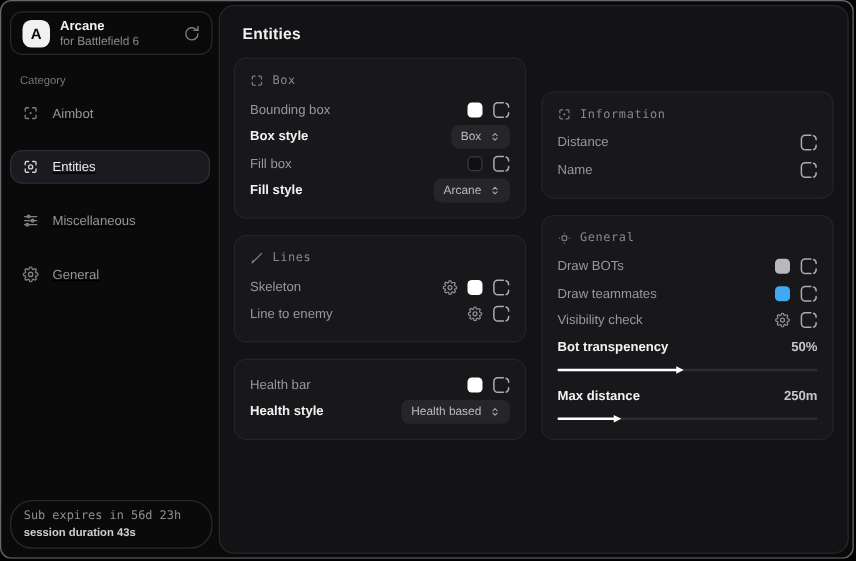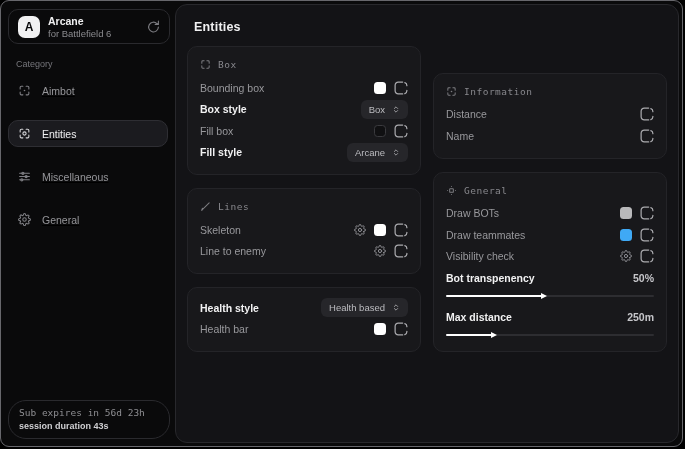--- a/index.html
+++ b/index.html
@@ -253,44 +253,44 @@
                     <path d="M11.6 1.7a3.3 3.3 0 0 1 2.2 3.1v.3"></path>
                     <path d="M13.8 9.9v.6a3.3 3.3 0 0 1-2.2 3.1"></path>
                   </svg>
               </span>
             </span>
           </div>
         </section>
 
         <section class="panel">
           <div class="row">
+            <span class="lbl">Health bar</span>
+            <span class="ctrls">
+              <span class="swatch" style="background: rgb(255, 255, 255);"></span>
+              <span class="checkbox">
+                <svg width="14" height="14" viewBox="0 0 15 15" fill="none" stroke="currentColor" stroke-width="1.3" stroke-linecap="round">
+                    <path d="M9.3 1.2H4.5A3.3 3.3 0 0 0 1.2 4.5v6a3.3 3.3 0 0 0 3.3 3.3h4.8"></path>
+                    <path d="M11.6 1.7a3.3 3.3 0 0 1 2.2 3.1v.3"></path>
+                    <path d="M13.8 9.9v.6a3.3 3.3 0 0 1-2.2 3.1"></path>
+                  </svg>
+              </span>
+            </span>
+          </div>
+          <div class="row">
             <span class="lbl strong">Health style</span>
             <button class="dropdown">
               <span>Health based</span>
               <span class="chev">
                 <svg width="8" height="9" viewBox="0 0 24 24" fill="none" stroke="currentColor" stroke-width="2.6" stroke-linecap="round" stroke-linejoin="round">
                     <path d="M7 9l5-5 5 5"></path>
                     <path d="M7 15l5 5 5-5"></path>
                   </svg>
               </span>
             </button>
           </div>
-          <div class="row">
-            <span class="lbl">Health bar</span>
-            <span class="ctrls">
-              <span class="swatch" style="background: rgb(255, 255, 255);"></span>
-              <span class="checkbox">
-                <svg width="14" height="14" viewBox="0 0 15 15" fill="none" stroke="currentColor" stroke-width="1.3" stroke-linecap="round">
-                    <path d="M9.3 1.2H4.5A3.3 3.3 0 0 0 1.2 4.5v6a3.3 3.3 0 0 0 3.3 3.3h4.8"></path>
-                    <path d="M11.6 1.7a3.3 3.3 0 0 1 2.2 3.1v.3"></path>
-                    <path d="M13.8 9.9v.6a3.3 3.3 0 0 1-2.2 3.1"></path>
-                  </svg>
-              </span>
-            </span>
-          </div>
         </section>
       </div>
 
       <div class="col">
 
         <section class="panel">
           <div class="panel-header">
             <span class="hd-ic">
               <svg width="11" height="11" viewBox="0 0 24 24" fill="none" stroke="currentColor" stroke-width="2.2" stroke-linecap="round">
                   <path d="M4 9V6a2 2 0 0 1 2-2h3M15 4h3a2 2 0 0 1 2 2v3M20 15v3a2 2 0 0 1-2 2h-3M9 20H6a2 2 0 0 1-2-2v-3"></path>

